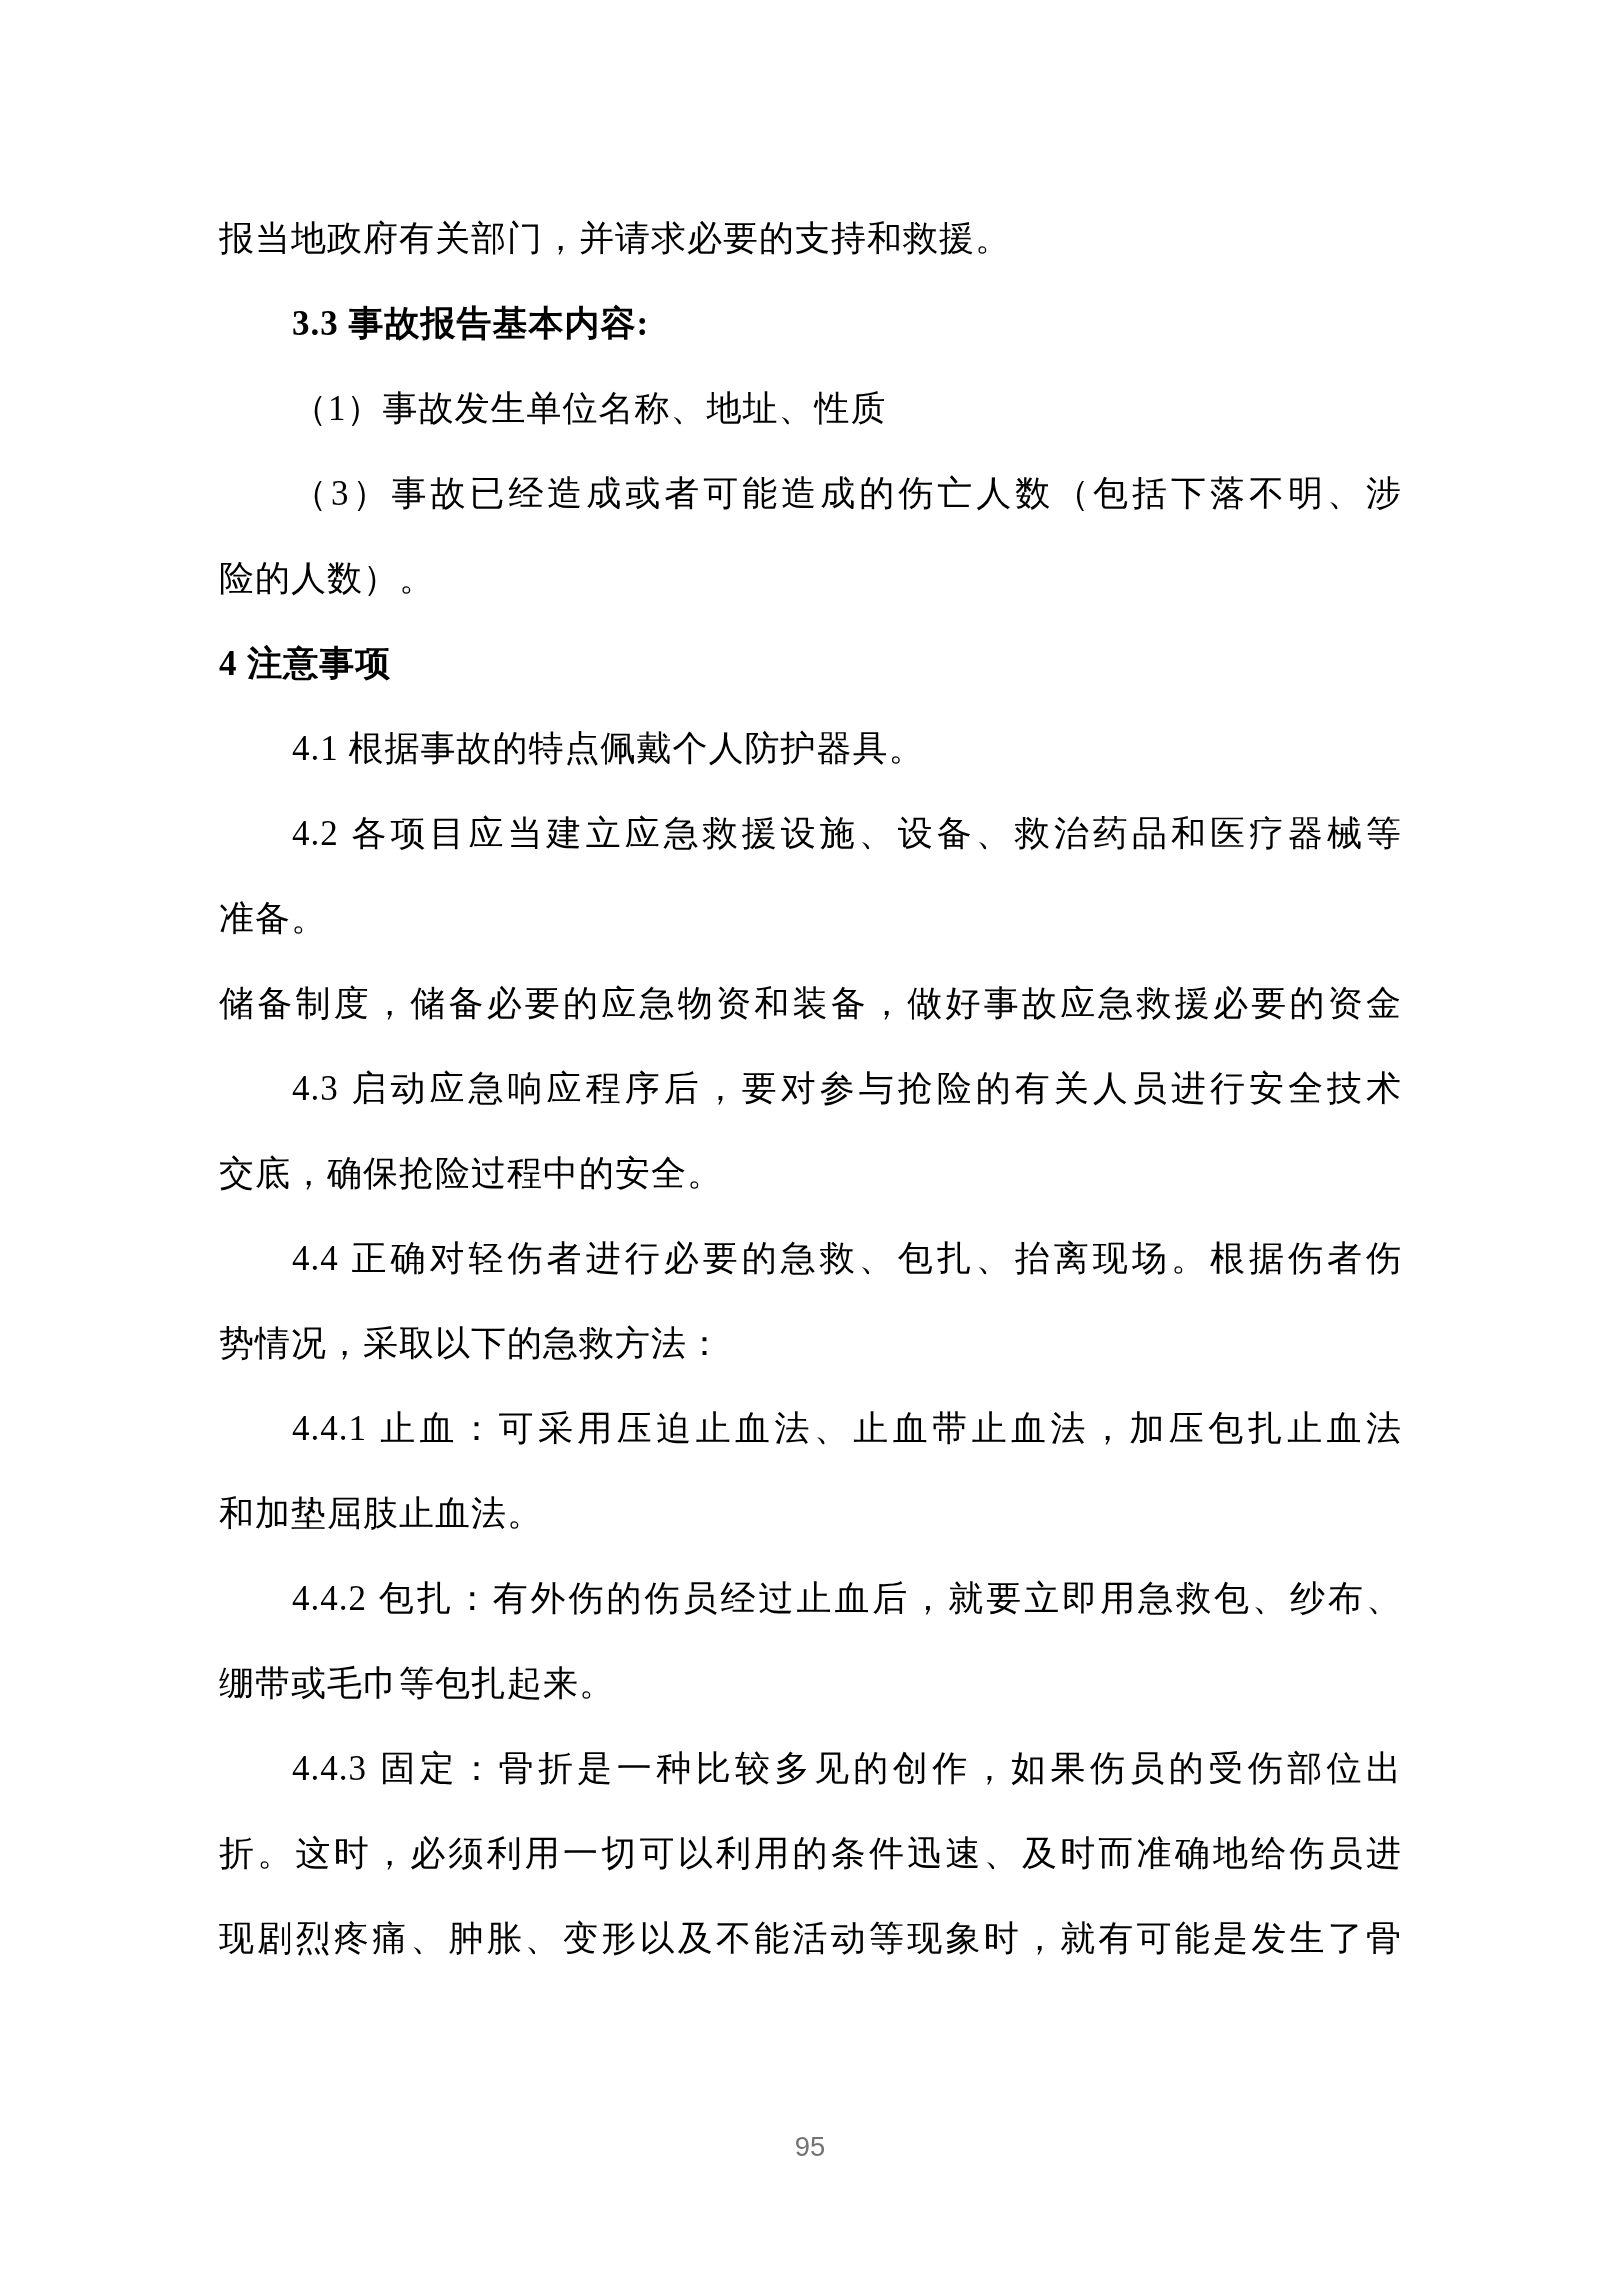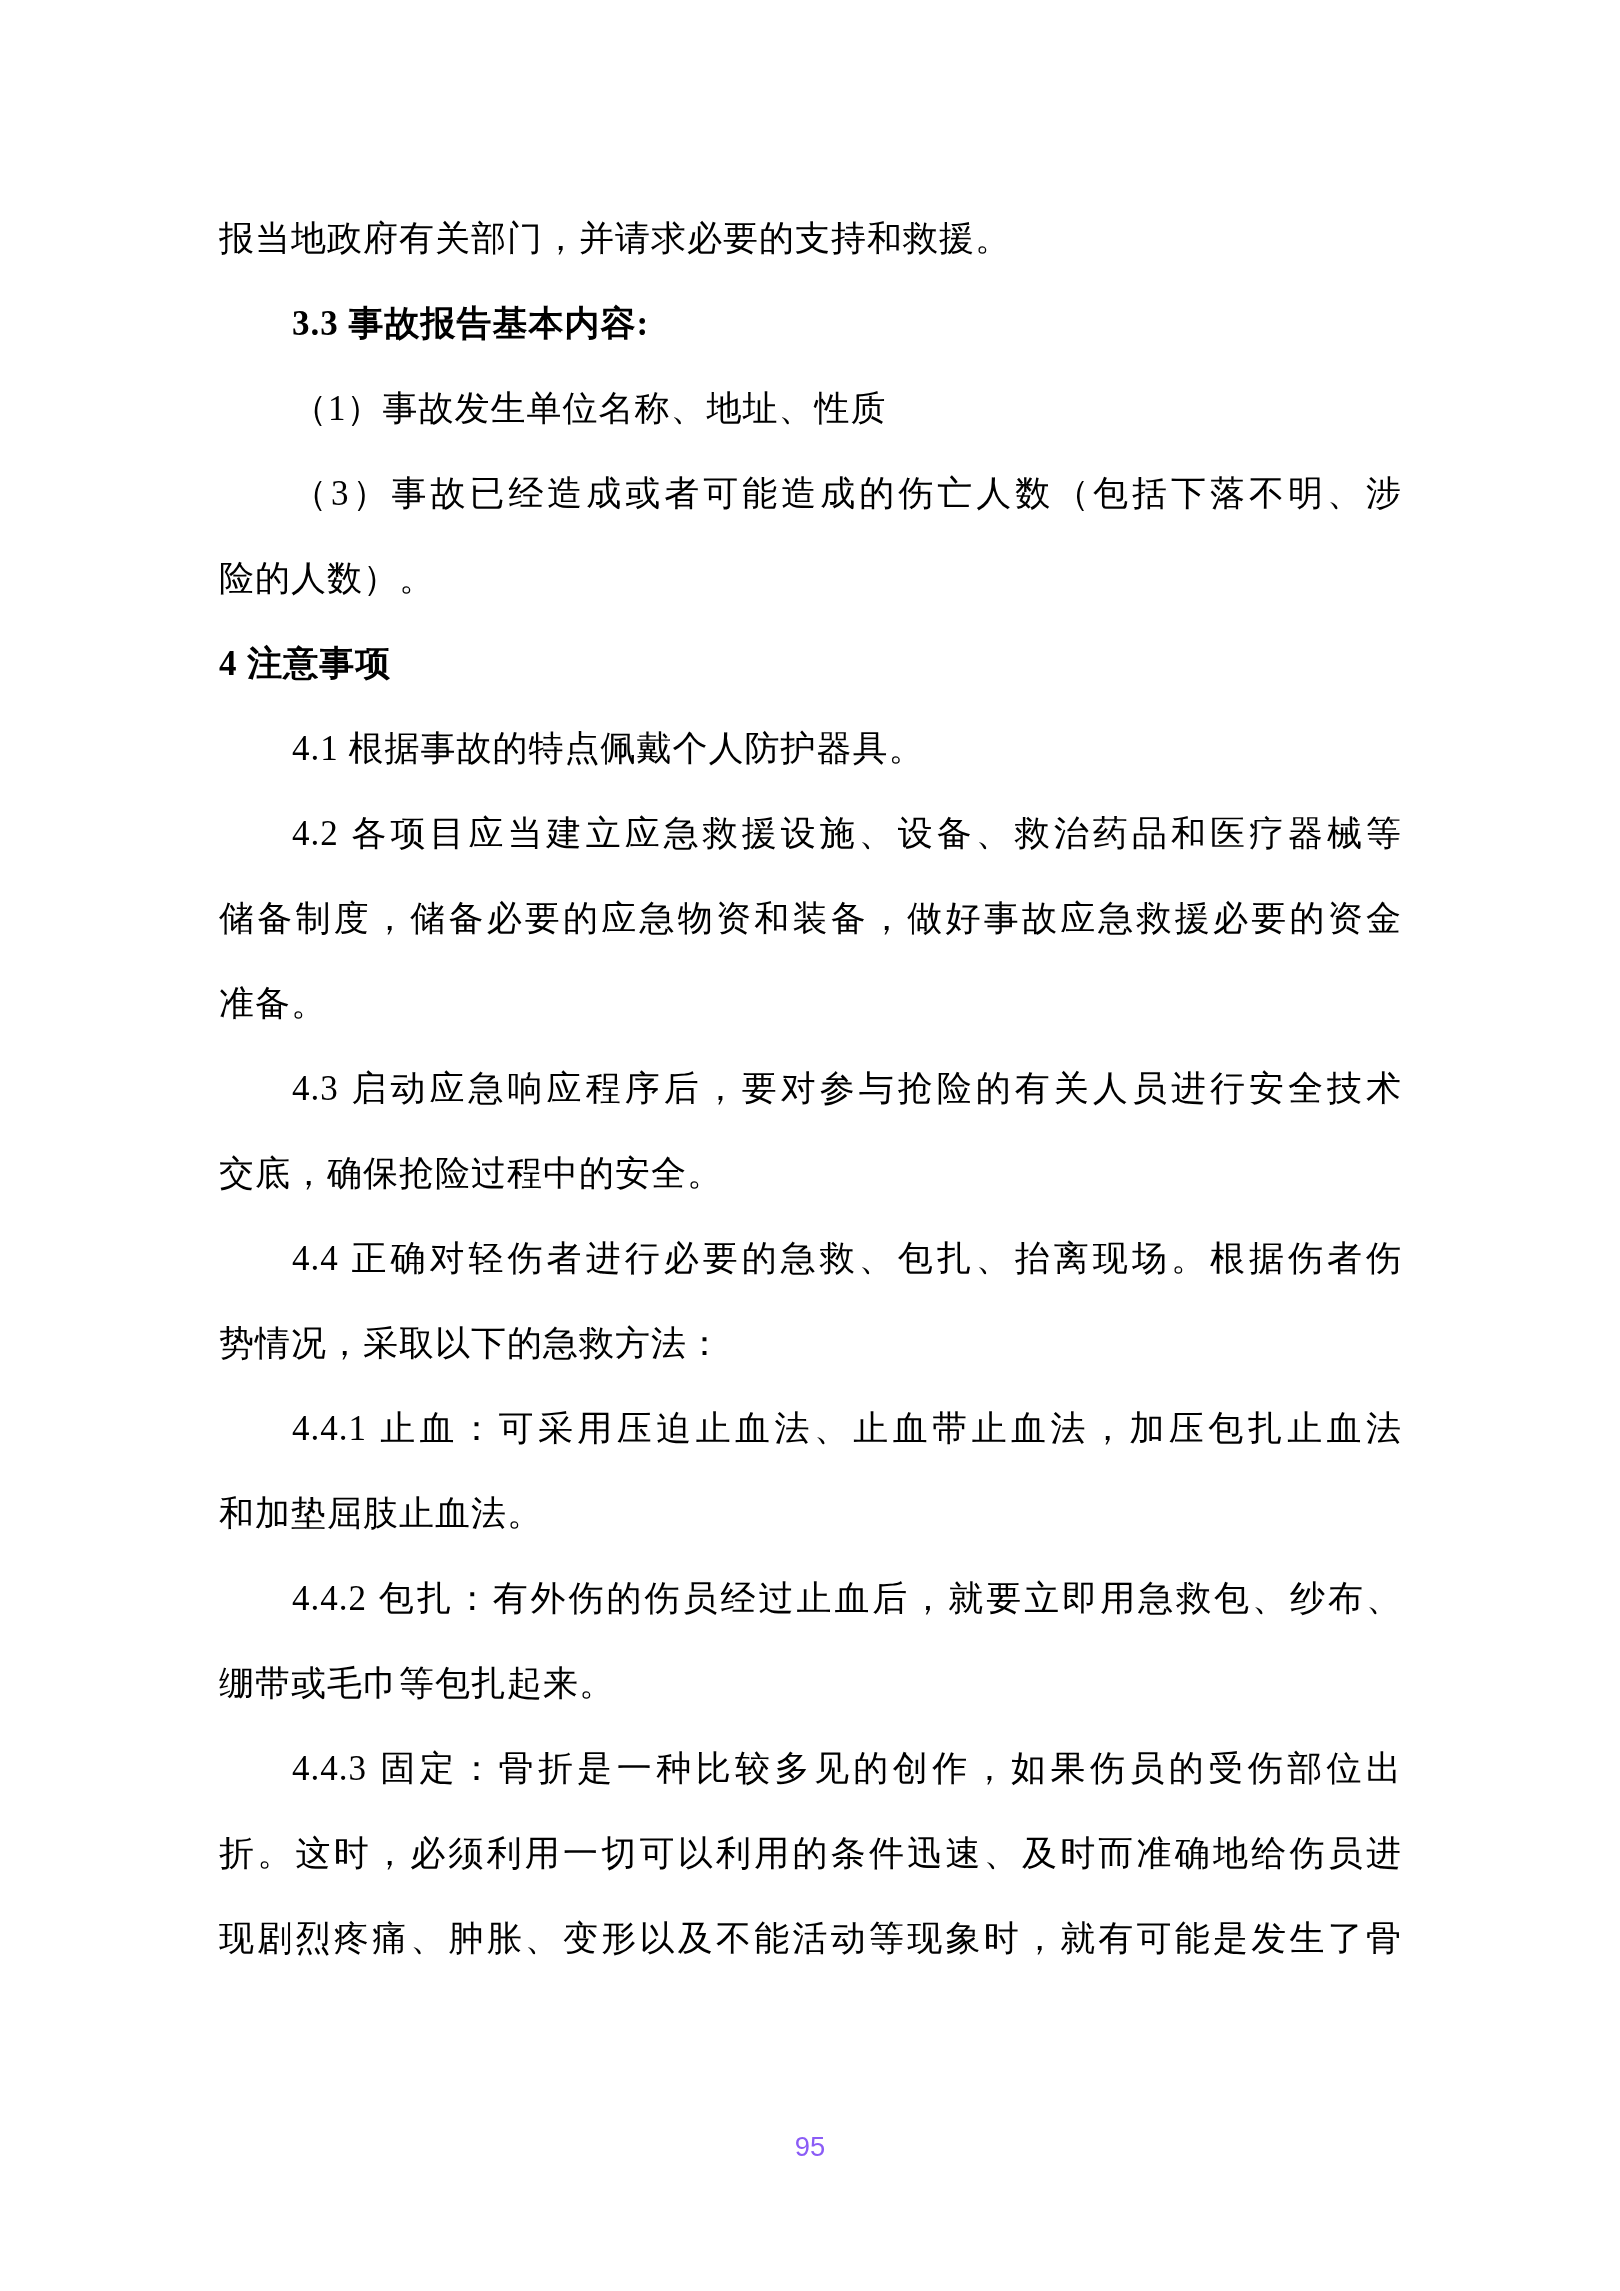--- a/index.html
+++ b/index.html
@@ -41,38 +41,38 @@
   .line.heading { font-weight: 700; }
   .page-footer {
     position: absolute;
     left: 0;
     top: 2129px;
     width: 1620px;
     text-align: center;
     font-family: "Liberation Sans", "DejaVu Sans", sans-serif;
     font-size: 27.4px;
     line-height: 35px;
-    color: #8b5cf6;
+    color: #737373;
   }
 </style>
 </head>
 <body>
 
 <div class="page">
   <div class="doc-body" id="doc-body">
       <div class="line">报当地政府有关部门，并请求必要的支持和救援。</div>
       <div class="line heading indent">3.3 事故报告基本内容:</div>
       <div class="line indent">（1）事故发生单位名称、地址、性质</div>
       <div class="line indent fill">（3）事故已经造成或者可能造成的伤亡人数（包括下落不明、涉</div>
       <div class="line">险的人数）。</div>
       <div class="line heading">4 注意事项</div>
       <div class="line indent">4.1 根据事故的特点佩戴个人防护器具。</div>
       <div class="line indent fill">4.2 各项目应当建立应急救援设施、设备、救治药品和医疗器械等</div>
+      <div class="line">准备。</div>
       <div class="line fill">储备制度，储备必要的应急物资和装备，做好事故应急救援必要的资金</div>
-      <div class="line">准备。</div>
       <div class="line indent fill">4.3 启动应急响应程序后，要对参与抢险的有关人员进行安全技术</div>
       <div class="line">交底，确保抢险过程中的安全。</div>
       <div class="line indent fill">4.4 正确对轻伤者进行必要的急救、包扎、抬离现场。根据伤者伤</div>
       <div class="line">势情况，采取以下的急救方法：</div>
       <div class="line indent fill">4.4.1 止血：可采用压迫止血法、止血带止血法，加压包扎止血法</div>
       <div class="line">和加垫屈肢止血法。</div>
       <div class="line indent fill">4.4.2 包扎：有外伤的伤员经过止血后，就要立即用急救包、纱布、</div>
       <div class="line">绷带或毛巾等包扎起来。</div>
       <div class="line indent fill">4.4.3 固定：骨折是一种比较多见的创作，如果伤员的受伤部位出</div>
       <div class="line fill">折。这时，必须利用一切可以利用的条件迅速、及时而准确地给伤员进</div>

